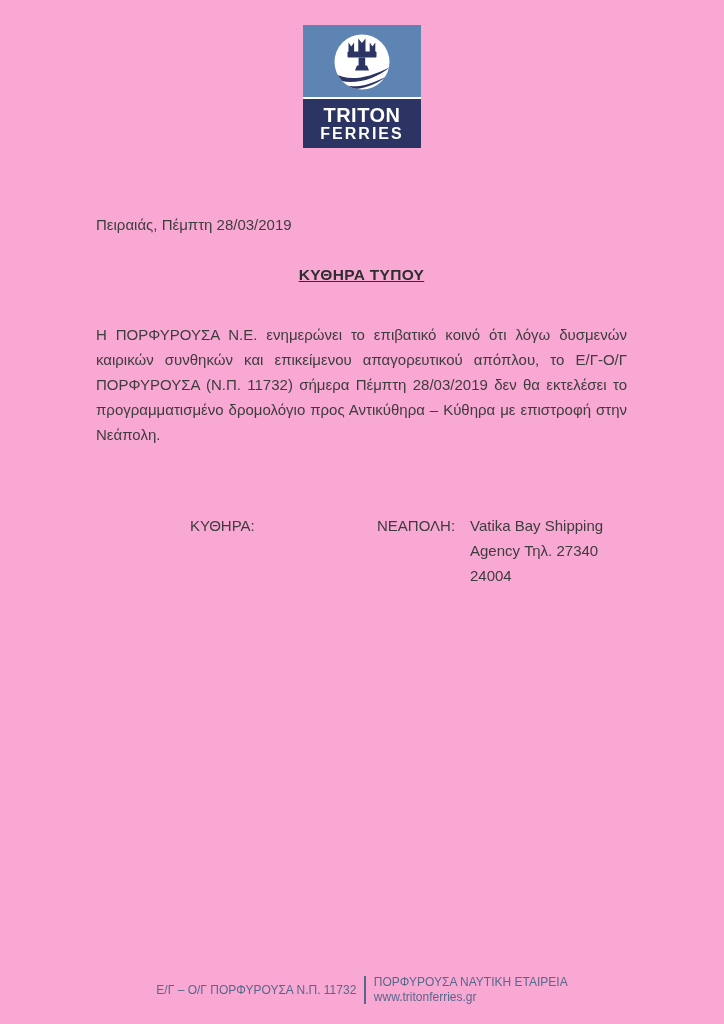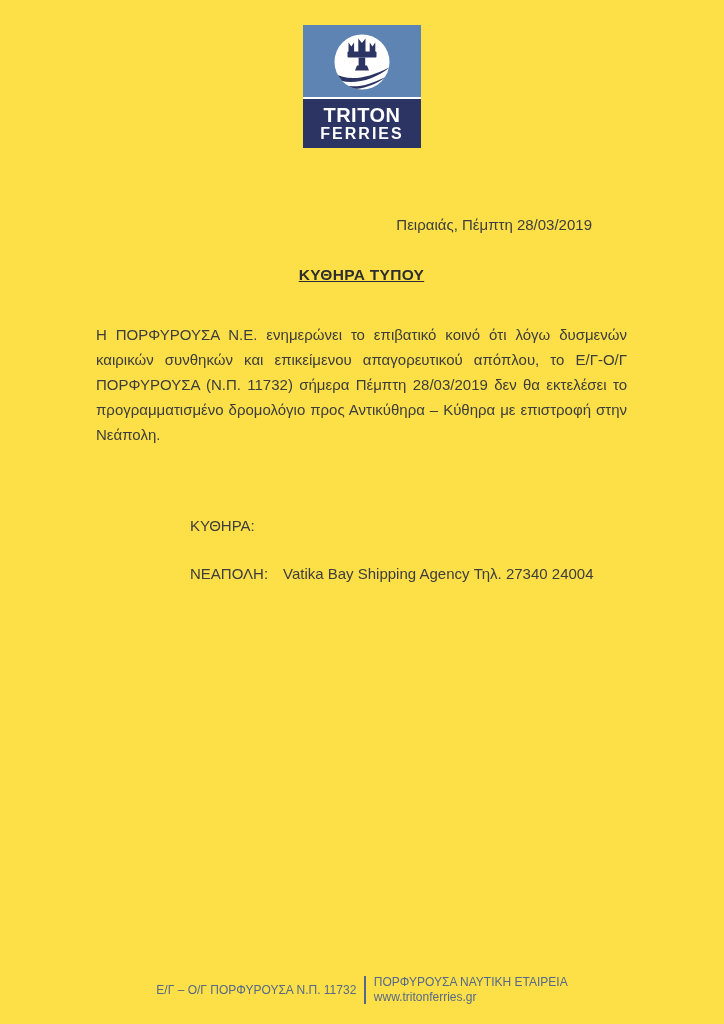--- a/index.html
+++ b/index.html
@@ -1,20 +1,20 @@
 <!DOCTYPE html>
 <html><head>
 <meta charset="utf-8">
 <style>
   html, body { margin: 0; padding: 0; background: #ffffff; }
   .page {
     position: relative;
     width: 724px;
     height: 1024px;
-    background: #fde047;
+    background: #f9a8d4;
     font-family: "Liberation Sans", "DejaVu Sans", sans-serif;
     color: #3d3d3d;
     overflow: hidden;
   }
 
   
   .logo {
     position: absolute;
     top: 25px;
     left: 50%;
@@ -49,21 +49,21 @@
     font-weight: bold;
     font-size: 16px;
     line-height: 17px;
     letter-spacing: 2px;
   }
 
   
   .content-block { position: absolute; left: 96px; right: 97px; }
   .dateline {
     top: 212px;
-    text-align: right;
+    text-align: left;
     padding-right: 35px;
     font-size: 15px;
     line-height: 25px;
     color: #3d3d3d;
   }
   .doc-title {
     top: 266px;
     text-align: center;
     font-size: 15.5px;
     font-weight: bold;
@@ -73,21 +73,21 @@
   }
   .para {
     font-size: 15px;
     line-height: 25px;
     text-align: justify;
     color: #3d3d3d;
   }
   .para-1 { top: 322px; }
   .para-2 { top: 457px; }
 
-  .contacts { top: 513px; display: flex; flex-direction: column; row-gap: 23px; }
+  .contacts { top: 513px; display: flex; flex-direction: row; row-gap: 11px; }
   .contact-row { display: flex; font-size: 15px; line-height: 25px; }
   .contact-label { margin-left: 94px; width: 93px; flex: 0 0 93px; }
   .contact-value { flex: 1; }
 
   
   .footer {
     position: absolute;
     left: 0;
     right: 0;
     bottom: 19px;

